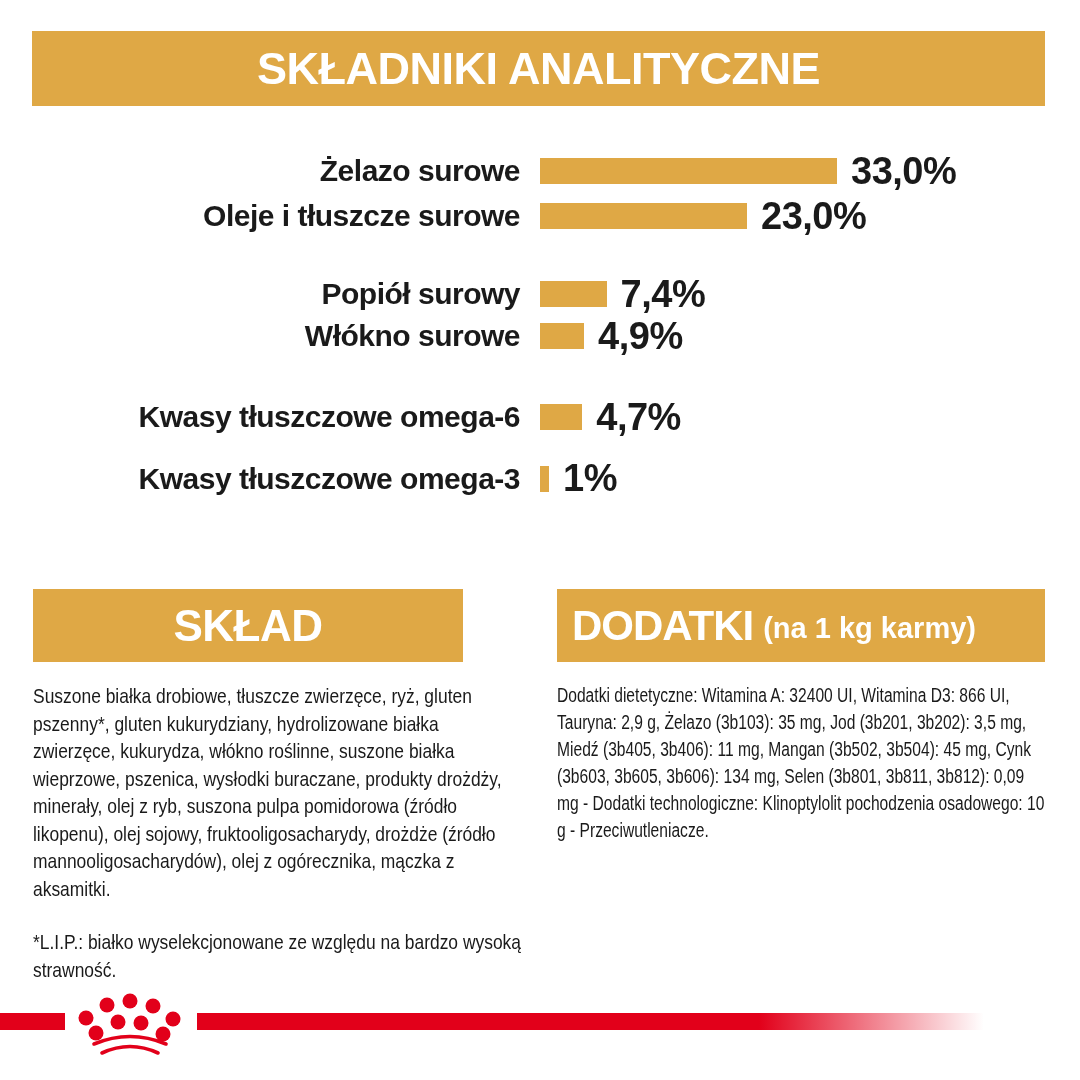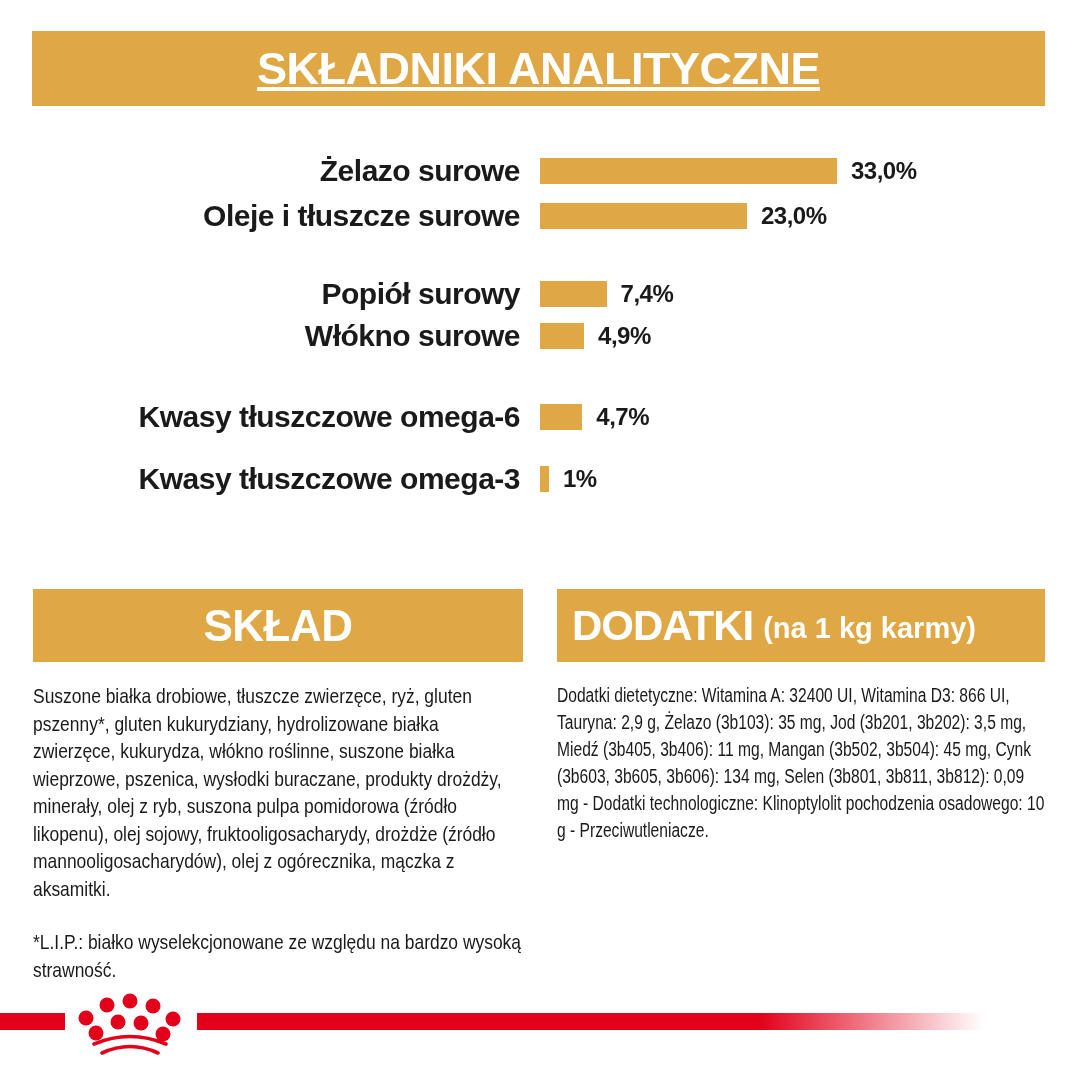--- a/index.html
+++ b/index.html
@@ -11,41 +11,41 @@
     color:#1a1a1a;
     overflow:hidden;
   }
   .banner{
     position:absolute;
     background:var(--gold,#dfa845);
     display:flex;align-items:center;
   }
   .banner-top{left:32px;top:31px;width:1013px;height:75px;justify-content:center;}
   .banner-top .t{
-    color:#fff;font-weight:700;font-size:45px;letter-spacing:-0.5px;text-decoration:underline;
+    color:#fff;font-weight:700;font-size:45px;letter-spacing:-0.5px;
   }
-  .banner-sklad{left:33px;top:589px;width:490px;height:73px;justify-content:center;}
+  .banner-sklad{left:33px;top:589px;width:430px;height:73px;justify-content:center;}
   .banner-sklad .t{color:#fff;font-weight:700;font-size:44px;letter-spacing:-0.5px;}
   .banner-dodatki{left:557px;top:589px;width:488px;height:73px;justify-content:flex-start;padding-left:15px;box-sizing:border-box;}
   .banner-dodatki .t{color:#fff;font-weight:700;font-size:42px;letter-spacing:-1px;white-space:nowrap;}
   .banner-dodatki .t2{color:#fff;font-weight:700;font-size:29px;margin-left:10px;white-space:nowrap;padding-top:6px;}
 
   
   .chart{position:absolute;left:0;top:0;width:1080px;height:560px;}
   .crow{
     position:absolute;left:0;height:60px;width:1080px;
     display:flex;align-items:center;
   }
   .clabel{
     width:540px;box-sizing:border-box;padding-right:20px;
     text-align:right;font-weight:700;font-size:30px;letter-spacing:-0.5px;
     white-space:nowrap;
   }
   .cbar{height:26px;background:var(--gold,#dfa845);}
-  .cval{margin-left:14px;font-weight:700;font-size:24px;letter-spacing:-0.5px;}
+  .cval{margin-left:14px;font-weight:700;font-size:38px;letter-spacing:-0.5px;}
 
   
   .col{position:absolute;top:682px;}
   .col-left{left:33px;width:510px;}
   .col-right{left:557px;width:500px;}
   .body-text{
     font-size:21px;line-height:27.5px;
     transform:scaleX(0.83);transform-origin:top left;
     width:588px;margin:0;
   }

